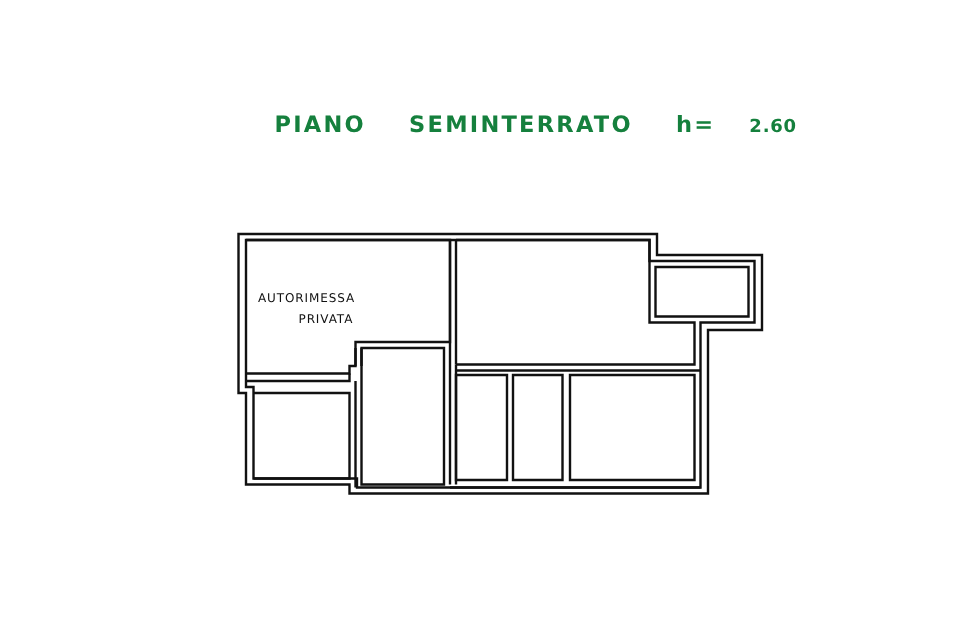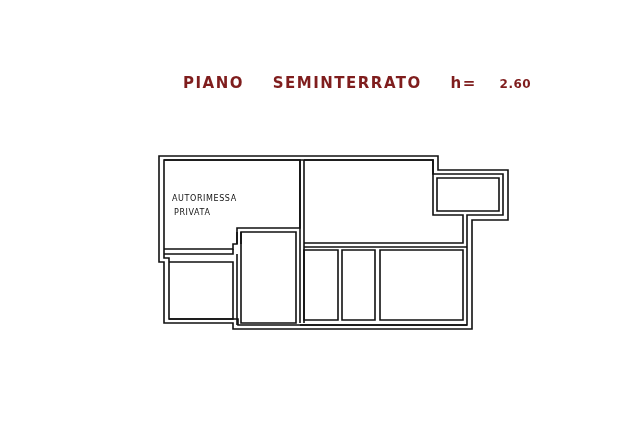--- a/index.html
+++ b/index.html
@@ -1,20 +1,20 @@
 <!DOCTYPE html>
 <html><head>
   <meta charset="utf-8">
   <style>
     html, body { margin: 0; padding: 0; background: #ffffff; }
     body { width: 640px; height: 427px; position: relative; overflow: hidden; font-family: "DejaVu Sans", sans-serif; }
     .title {
       position: absolute; left: 183px; top: 74px;
       font-family: "DejaVu Sans", sans-serif; font-weight: bold;
-      font-size: 15px; letter-spacing: 1.5px; color: #7f1d1d;
+      font-size: 15px; letter-spacing: 1.5px; color: #15803d;
       white-space: nowrap;
     }
     .title span { display: inline-block; }
     .t-piano { margin-right: 22px; }
     .t-semi { margin-right: 22px; }
     .t-h { margin-right: 16px; }
     .t-val { font-size: 12px; letter-spacing: 0.5px; }
     svg.plan { position: absolute; left: 0; top: 0; }
     .lbl {
       position: absolute; font-family: "DejaVu Sans", sans-serif; font-weight: normal;
@@ -60,13 +60,13 @@
 
     <path d="M304,250 L338,250 L338,320 L304,320 Z"></path>
     <path d="M342,250 L375,250 L375,320 L342,320 Z"></path>
     <path d="M380,250 L463,250 L463,320 L380,320 Z"></path>
     <path d="M300,325 L467,325"></path>
     <path d="M304,243 L304,323"></path>
   </g>
 </svg>
 
 <div class="lbl" style="left:172px; top:194px;">AUTORIMESSA</div>
-<div class="lbl" style="left:174px; top:208px;">PRIVATA</div>
+<div class="lbl" style="left:199px; top:208px;">PRIVATA</div>
 
 </body></html>

